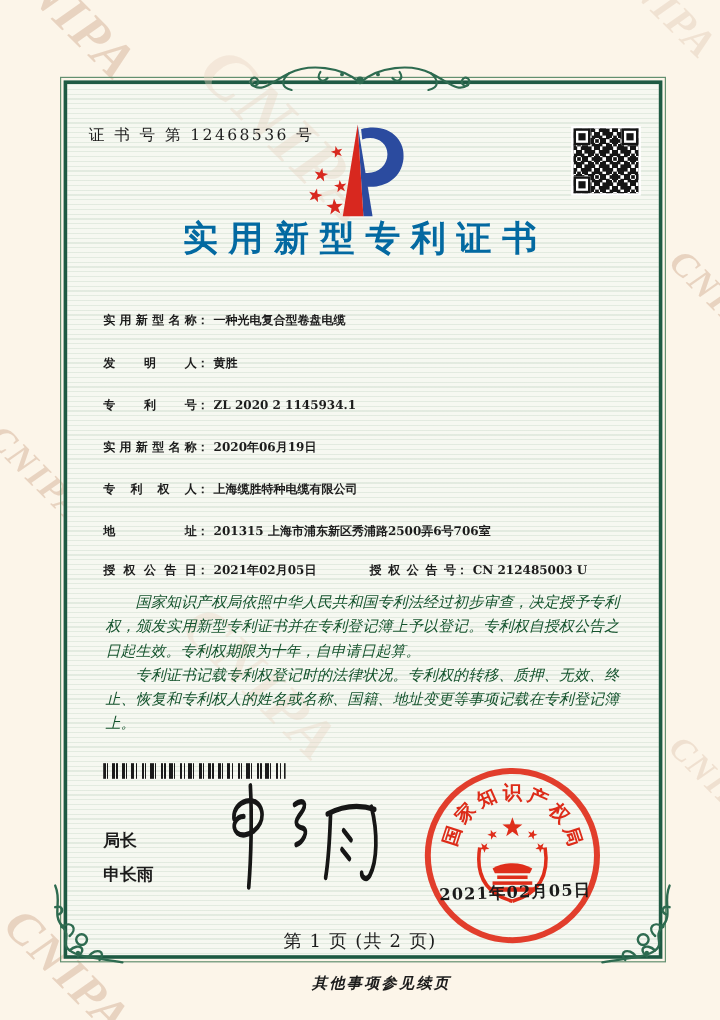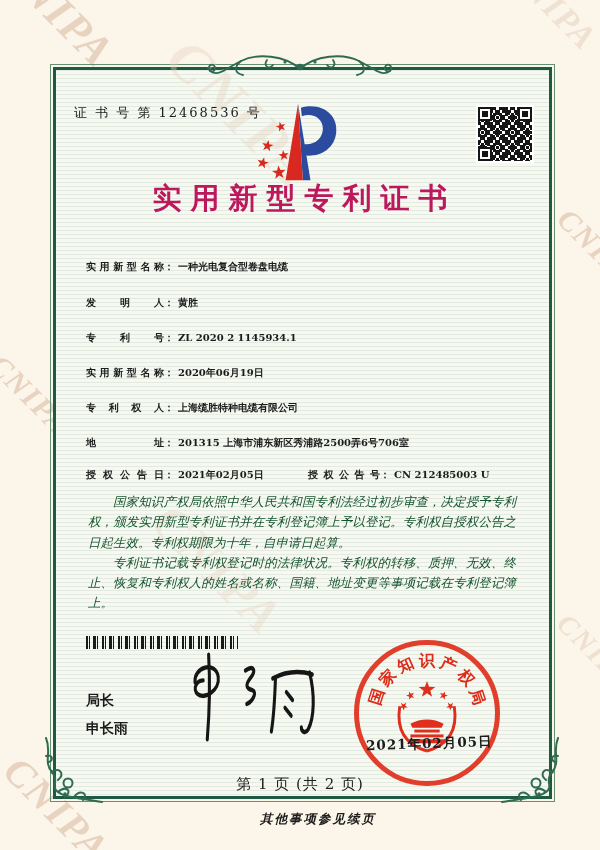--- a/index.html
+++ b/index.html
@@ -45,21 +45,21 @@
       repeating-conic-gradient(#151515 0 25%, transparent 0 50%) 2px 3px/10px 10px,
       #fff;
     box-shadow:0 0 0 2px #fff;
   }
   .fd{position:absolute;width:14px;height:14px;border:2px solid #151515;background:#fff;box-sizing:border-box;}
   .fd::before{content:"";position:absolute;inset:2px;background:#151515;}
   .fd.tl{left:0;top:0}.fd.tr{right:0;top:0}.fd.bl{left:0;bottom:0}
   .doc-title{
     position:absolute;left:0;right:0;top:179px;z-index:3;
     text-align:center;font-size:29px;font-weight:bold;
-    letter-spacing:9px;text-indent:9px;color:#be185d;
+    letter-spacing:9px;text-indent:9px;color:#0369a1;
   }
   
   .frow{position:absolute;left:86px;z-index:3;font-size:10px;font-weight:600;white-space:nowrap;}
   .flabel{display:inline-block;width:78px;text-align:justify;text-align-last:justify;vertical-align:top;}
   .fcolon{display:inline-block;margin-right:4px;}
   .fgroup2{position:absolute;left:222px;top:0;white-space:nowrap;}
   .fgroup2 .flabel{width:72px;}
   
   .body-text{
     position:absolute;left:88px;top:492px;width:428px;z-index:3;

